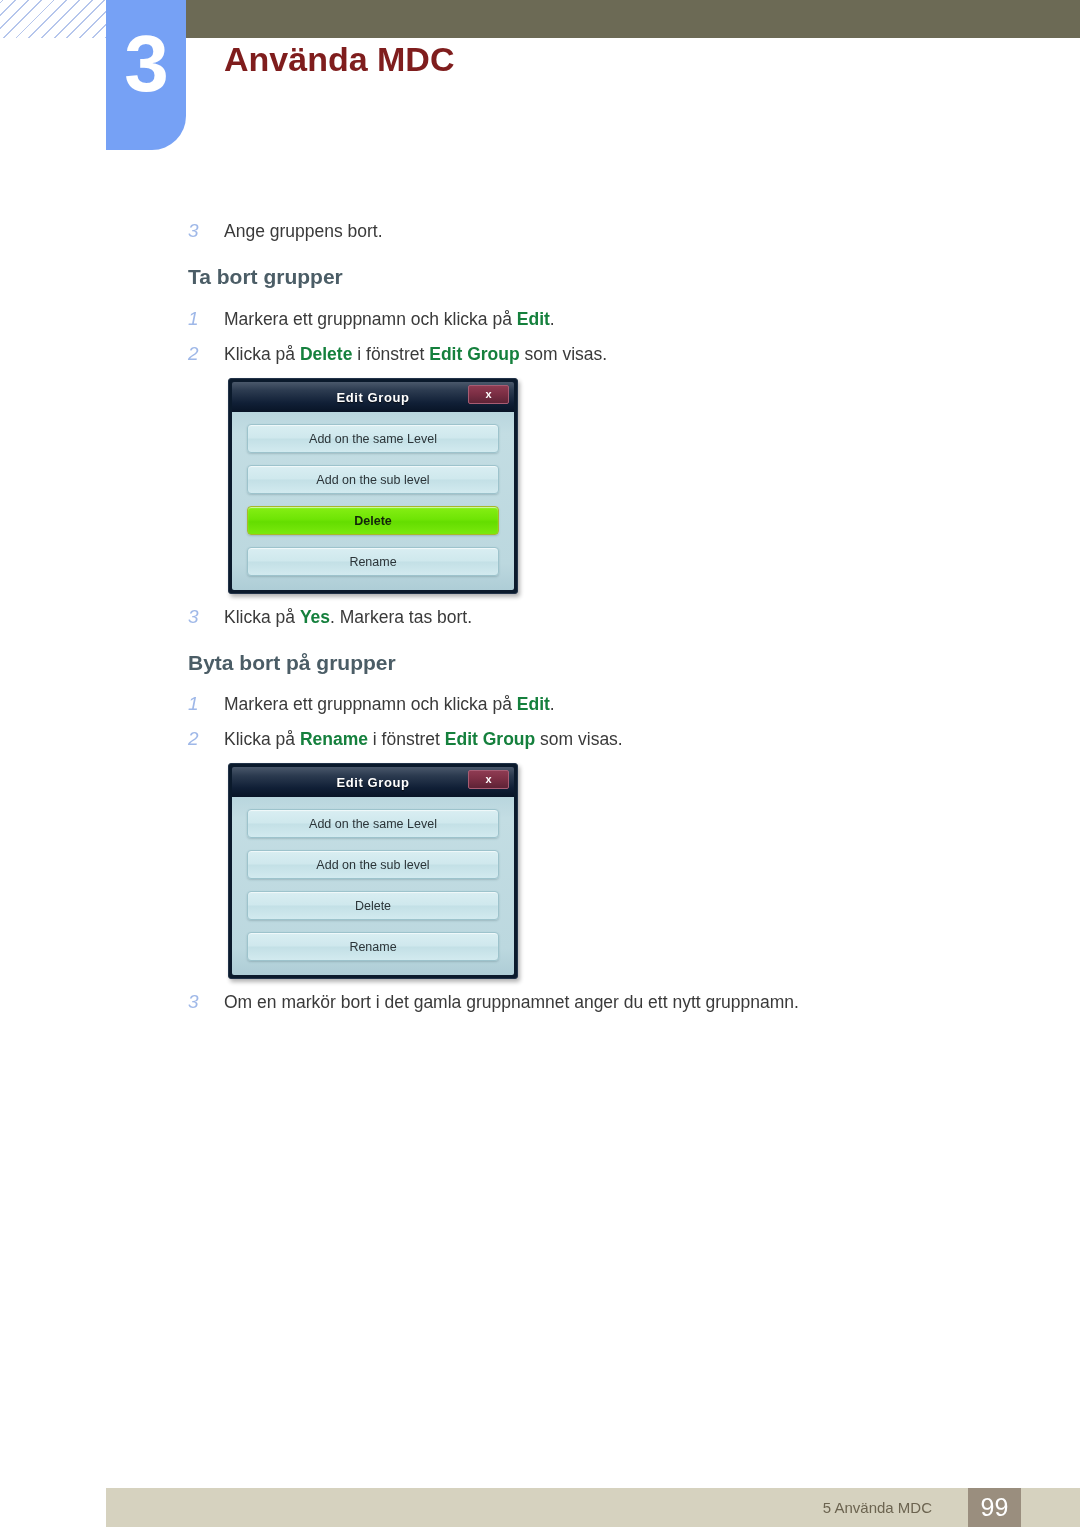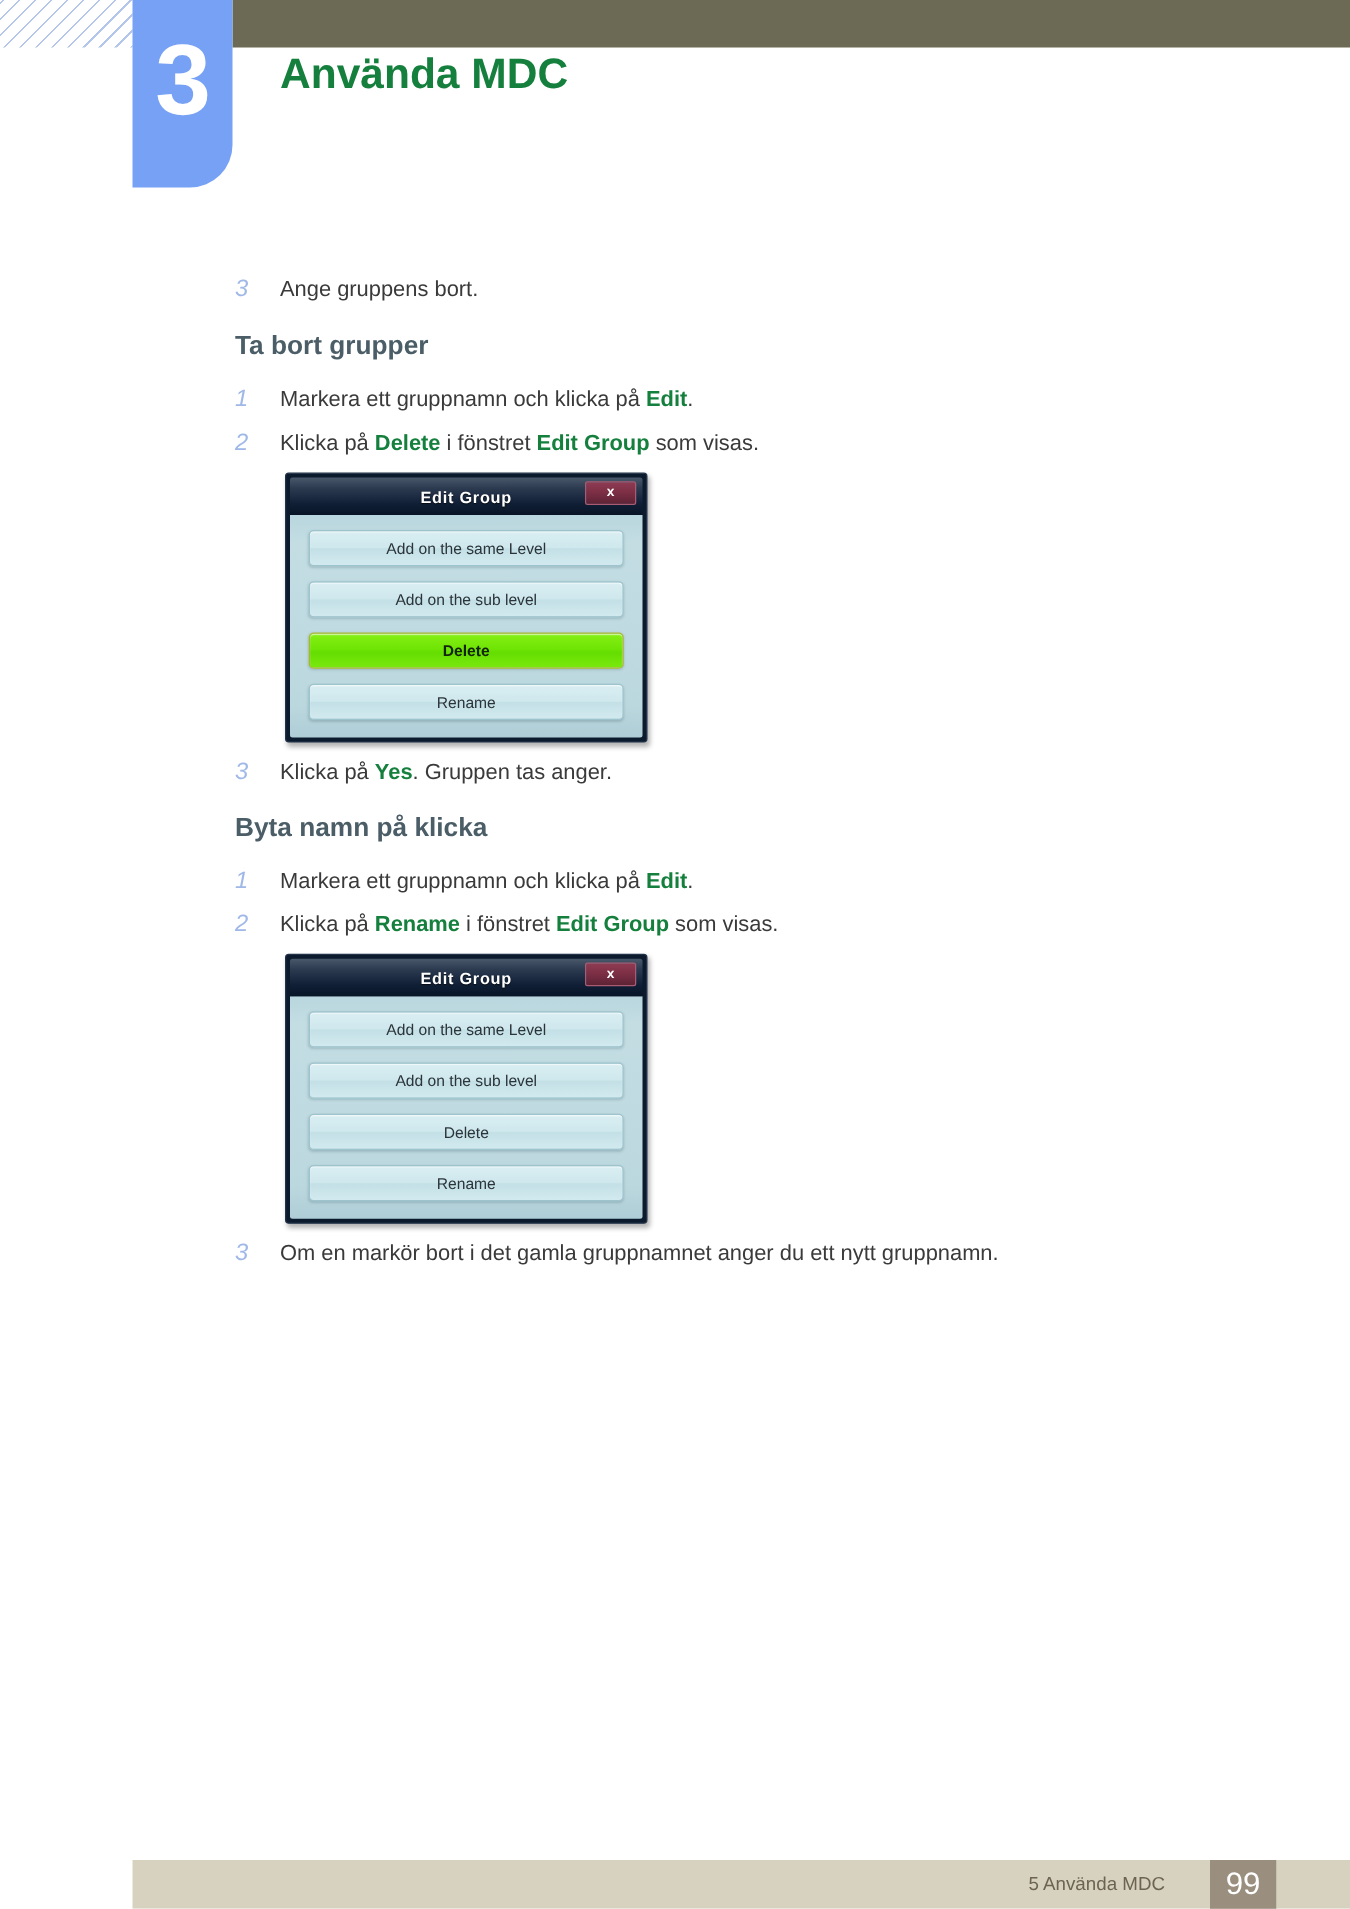--- a/index.html
+++ b/index.html
@@ -49,21 +49,21 @@
     text-align: center;
     padding-top: 24px;
     box-sizing: border-box;
     letter-spacing: -1px;
   }
   .chapter-title {
     position: absolute;
     left: 224px; top: 40px;
     font-size: 34px;
     font-weight: 700;
-    color: #15803d;
+    color: #7f1d1d;
     letter-spacing: 0px;
   }
 
   
   .content {
     position: absolute;
     left: 0; top: 0;
     width: 1080px;
   }
   .step {
@@ -222,24 +222,24 @@
     <div class="dlg-body">
       <div class="dlg-btn">Add on the same Level</div>
       <div class="dlg-btn">Add on the sub level</div>
       <div class="dlg-btn highlighted">Delete</div>
       <div class="dlg-btn">Rename</div>
     </div>
   </div>
 
   <div class="step" style="left:188px; top:606px;">
     <span class="step-num">3</span>
-    <span class="step-text"><span>Klicka på </span><b>Yes</b><span>. Gruppen tas anger.</span></span>
-  </div>
-
-  <div class="section-heading" style="top:651px;">Byta namn på klicka</div>
+    <span class="step-text"><span>Klicka på </span><b>Yes</b><span>. Markera tas bort.</span></span>
+  </div>
+
+  <div class="section-heading" style="top:651px;">Byta bort på grupper</div>
 
   <div class="step" style="left:188px; top:693px;">
     <span class="step-num">1</span>
     <span class="step-text"><span>Markera ett gruppnamn och klicka på </span><b>Edit</b><span>.</span></span>
   </div>
   <div class="step" style="left:188px; top:728px;">
     <span class="step-num">2</span>
     <span class="step-text"><span>Klicka på </span><b>Rename</b><span> i fönstret </span><b>Edit Group</b><span> som visas.</span></span>
   </div>
 

